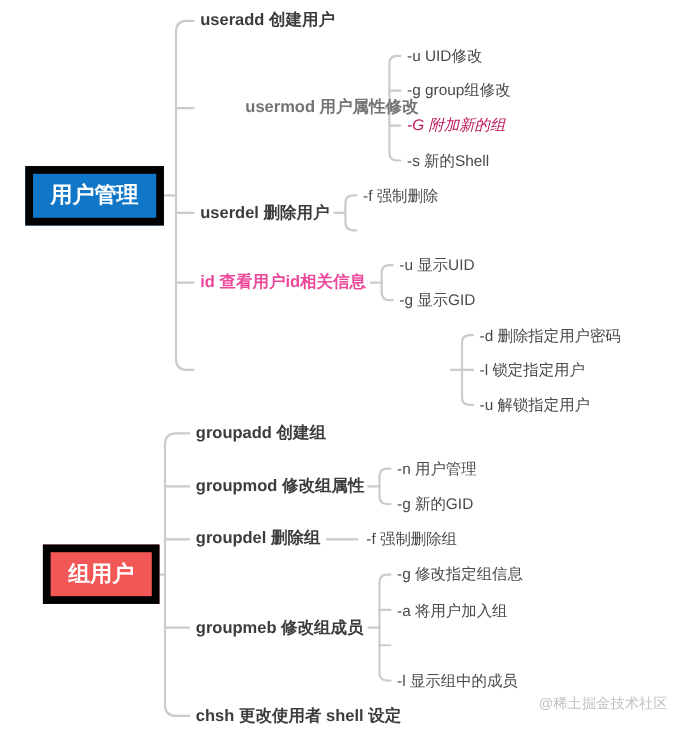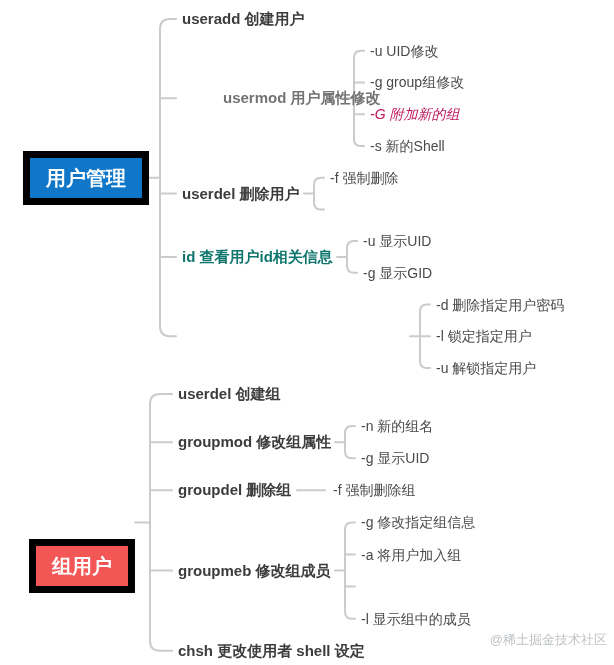--- a/index.html
+++ b/index.html
@@ -90,32 +90,32 @@
     </svg>
   <div class="watermark" style="color: rgb(191, 195, 198);">@稀土掘金技术社区</div>
 <div class="n1" style="left: 182px; top: 19px; color: rgb(60, 60, 60);">useradd 创建用户</div>
     <div class="n1" style="left: 187px; top: 98.325px; color: #737373; margin-left: 36px;">usermod 用户属性修改</div>
     <div class="n2" style="color: rgb(74, 74, 74); left: 370px; top: 50.73px;">-u UID修改</div>
     <div class="n2" style="color: rgb(74, 74, 74); left: 370px; top: 82.46px;">-g group组修改</div>
     <div class="n2" style="color: #be185d; left: 370px; top: 114.19px; font-style: italic;">-G 附加新的组</div>
     <div class="n2" style="color: rgb(74, 74, 74); left: 370px; top: 145.92px;">-s 新的Shell</div>
     <div class="n1" style="left: 182px; top: 193.515px; color: rgb(60, 60, 60);">userdel 删除用户</div>
     <div class="n2" style="color: rgb(74, 74, 74); left: 330px; top: 177.65px;">-f 强制删除</div>
-    <div class="n1" style="left: 182px; top: 256.975px; color: #0f766e;">id 查看用户id相关信息</div>
+    <div class="n1" style="left: 182px; top: 256.975px; color: #ec4899;">id 查看用户id相关信息</div>
     <div class="n2" style="color: rgb(74, 74, 74); left: 363px; top: 241.11px;">-u 显示UID</div>
     <div class="n2" style="color: rgb(74, 74, 74); left: 363px; top: 272.84px;">-g 显示GID</div>
     <div class="n2" style="color: rgb(74, 74, 74); left: 436px; top: 304.57px;">-d 删除指定用户密码</div>
     <div class="n2" style="color: rgb(74, 74, 74); left: 436px; top: 336.3px;">-l 锁定指定用户</div>
     <div class="n2" style="color: rgb(74, 74, 74); left: 436px; top: 368.03px;">-u 解锁指定用户</div>
     <div class="root-box" style="left: 86px; top: 177.65px; background: rgb(15, 118, 200); border-color: rgb(0, 0, 0); color: rgb(255, 255, 255);">用户管理</div>
-    <div class="n1" style="left: 178px; top: 394px; color: rgb(60, 60, 60);">userdel 创建组</div>
+    <div class="n1" style="left: 178px; top: 394px; color: rgb(60, 60, 60);">groupadd 创建组</div>
     <div class="n1" style="left: 178px; top: 442.15px; color: rgb(60, 60, 60);">groupmod 修改组属性</div>
-    <div class="n2" style="color: rgb(74, 74, 74); left: 361px; top: 426.1px;">-n 新的组名</div>
-    <div class="n2" style="color: rgb(74, 74, 74); left: 361px; top: 458.2px;">-g 显示UID</div>
+    <div class="n2" style="color: rgb(74, 74, 74); left: 361px; top: 426.1px;">-n 用户管理</div>
+    <div class="n2" style="color: rgb(74, 74, 74); left: 361px; top: 458.2px;">-g 新的GID</div>
     <div class="n1" style="left: 178px; top: 490.3px; color: rgb(60, 60, 60);">groupdel 删除组</div>
     <div class="n2" style="color: rgb(74, 74, 74); left: 333px; top: 490.3px;">-f 强制删除组</div>
     <div class="n1" style="left: 178px; top: 570.55px; color: rgb(60, 60, 60);">groupmeb 修改组成员</div>
     <div class="n2" style="color: rgb(74, 74, 74); left: 361px; top: 522.4px;">-g 修改指定组信息</div>
     <div class="n2" style="color: rgb(74, 74, 74); left: 361px; top: 554.5px;">-a 将用户加入组</div>
     <div class="n2" style="color: rgb(74, 74, 74); left: 361px; top: 618.7px;">-l 显示组中的成员</div>
     <div class="n1" style="left: 178px; top: 650.8px; color: rgb(60, 60, 60);">chsh 更改使用者 shell 设定</div>
-    <div class="root-box" style="left: 82px; top: 522.4px; background: rgb(242, 87, 86); border-color: rgb(0, 0, 0); color: rgb(255, 255, 255); margin-top: 44px;">组用户</div>
+    <div class="root-box" style="left: 92px; top: 522.4px; background: rgb(242, 87, 86); border-color: rgb(0, 0, 0); color: rgb(255, 255, 255);">组用户</div>
   </div>
 
 </body></html>

